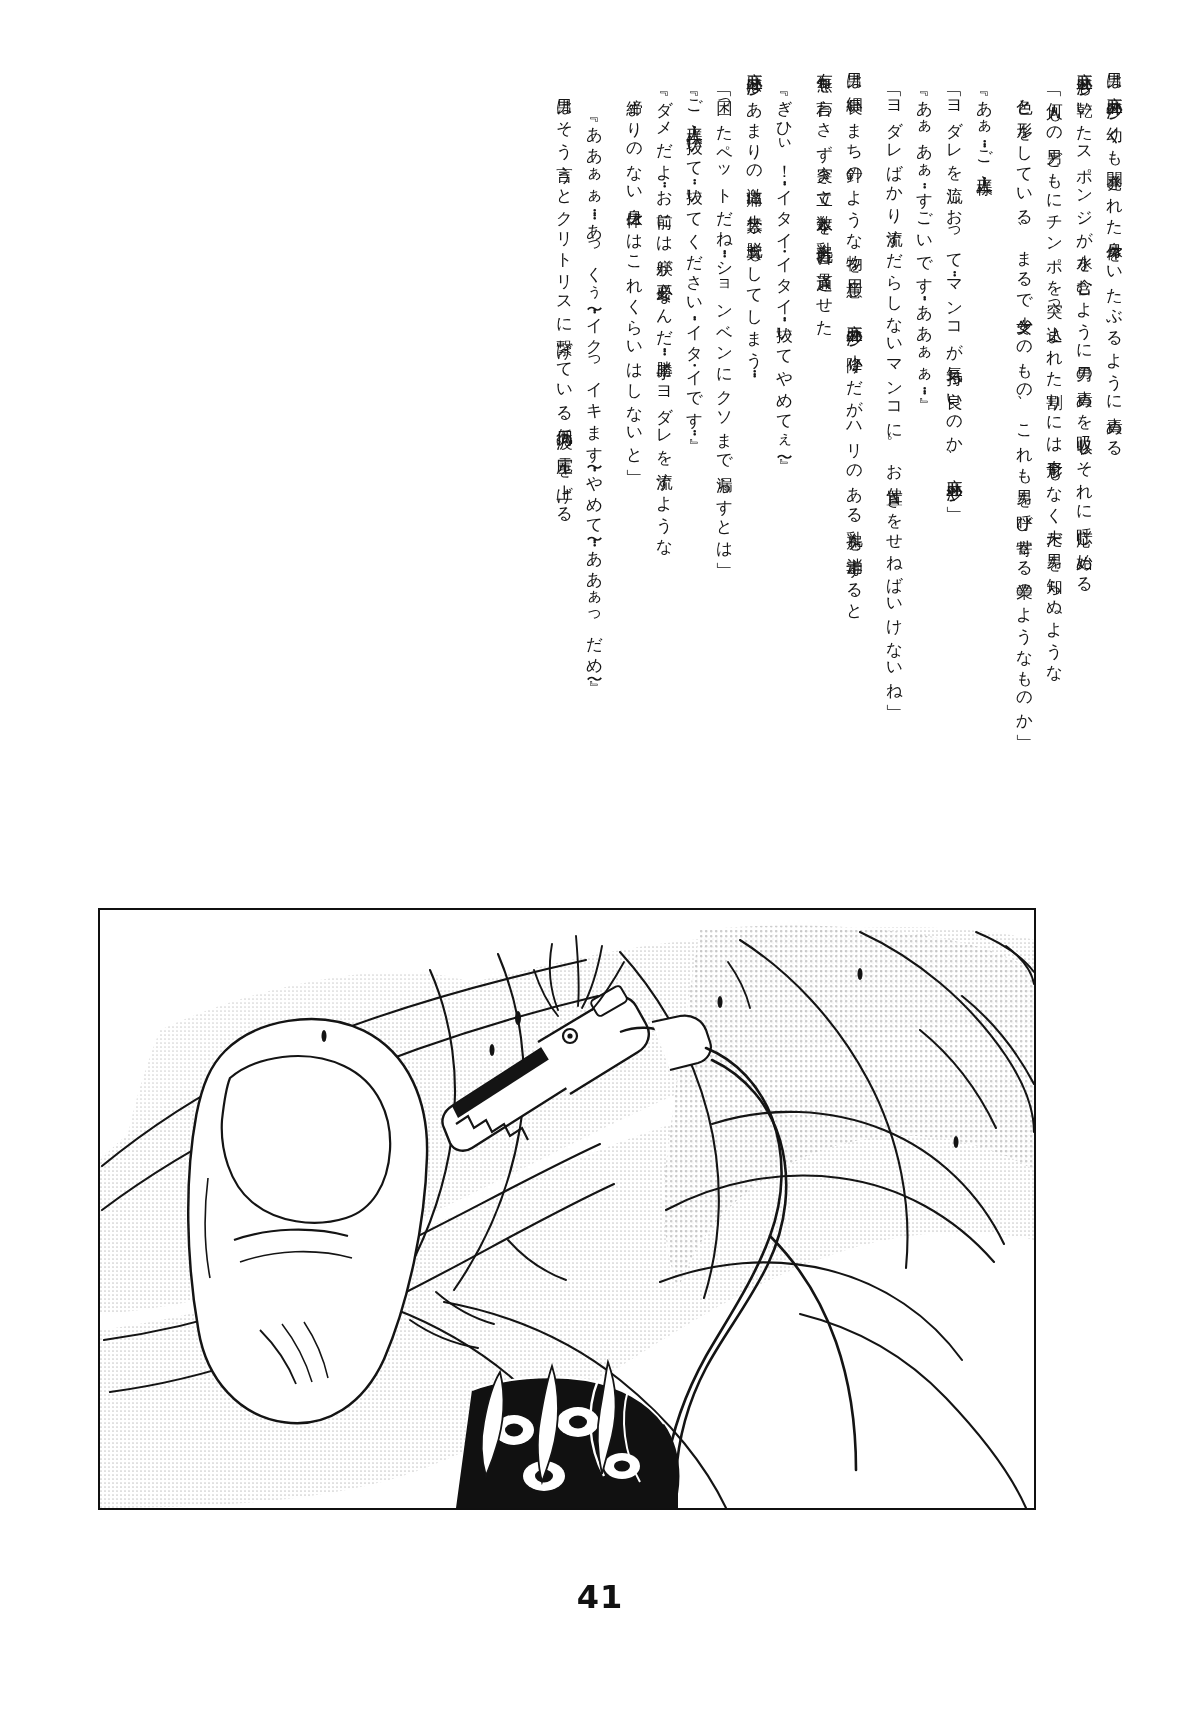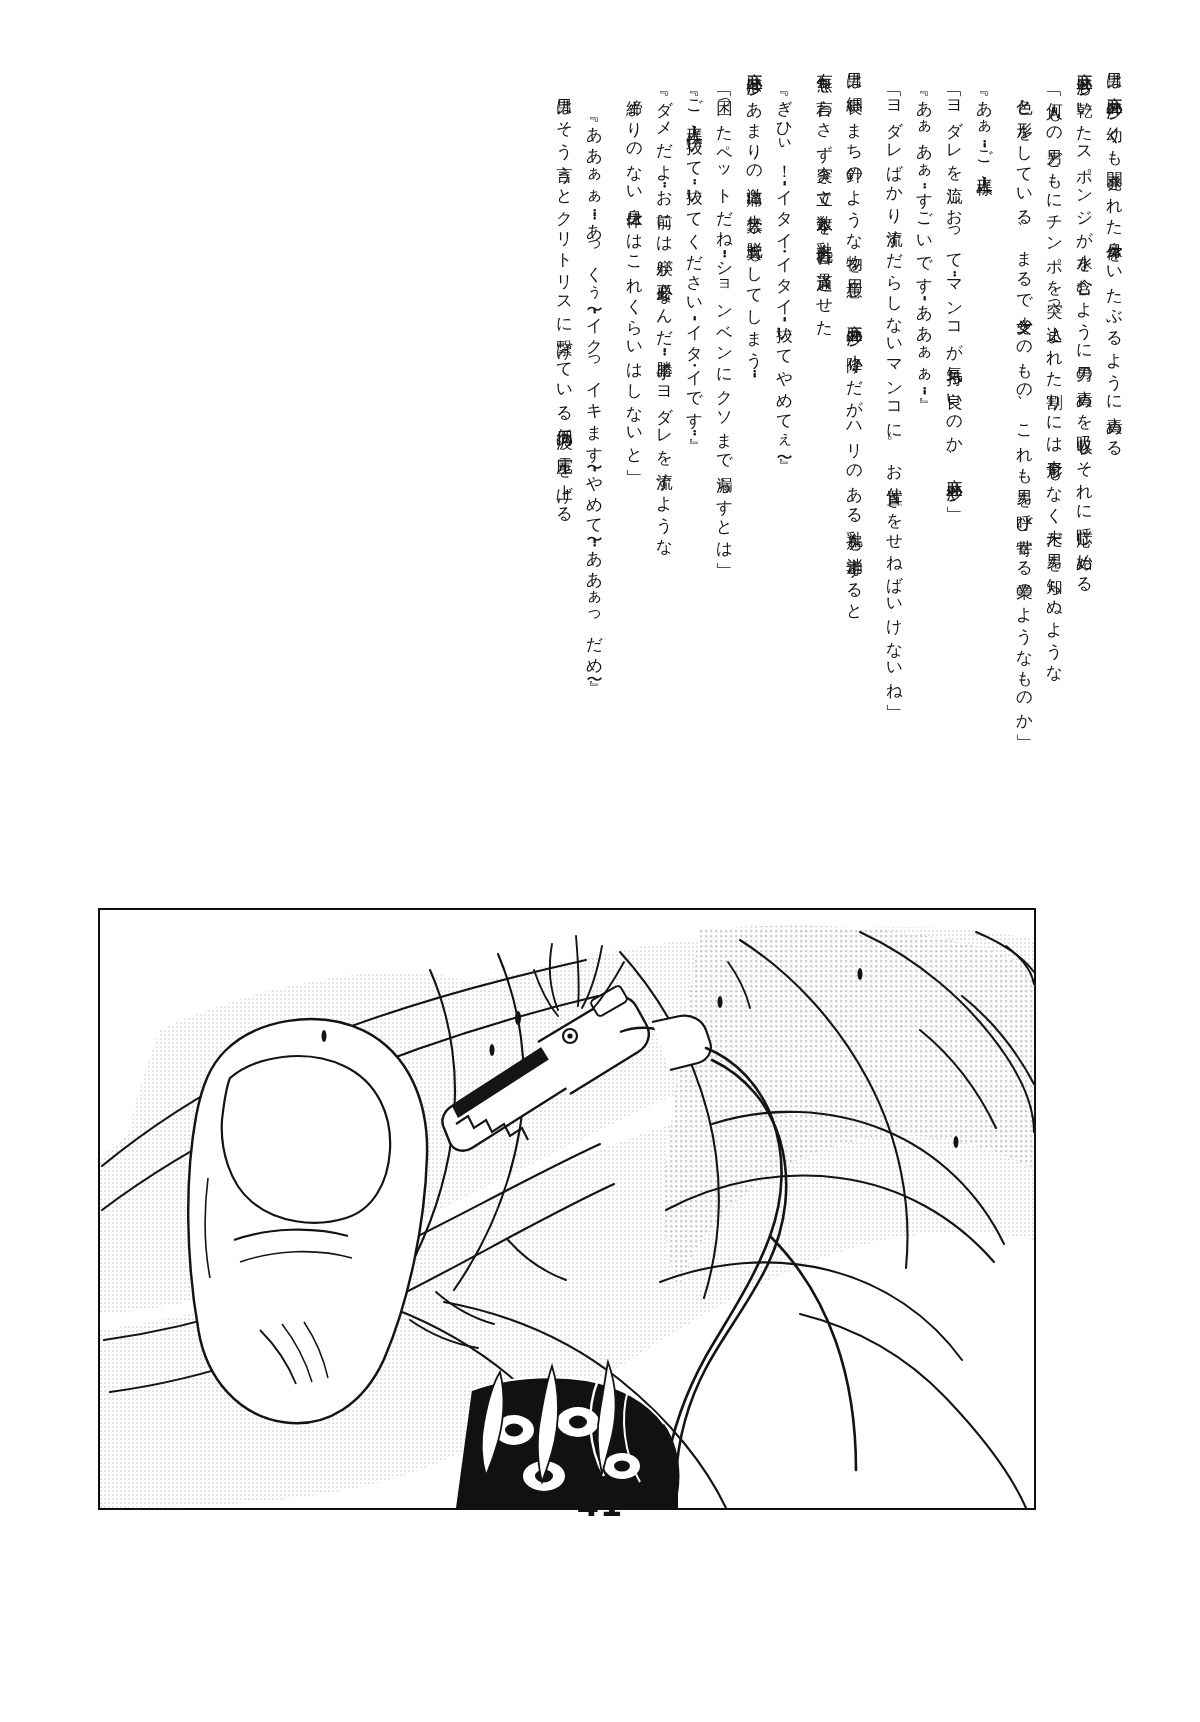--- a/index.html
+++ b/index.html
@@ -57,21 +57,21 @@
     background: #ffffff;
     overflow: hidden;
   }
   #panel svg { display: block; width: 100%; height: 100%; }
 
   
   #page-number {
     position: absolute;
     left: 0;
     right: 0;
-    top: 1486px;
+    top: 1578px;
     text-align: center;
     font-family: "DejaVu Sans", "Liberation Sans", sans-serif;
     font-weight: bold;
     font-size: 32px;
     letter-spacing: 1px;
     color: #111;
   }
 </style>
 </head>
 <body>

